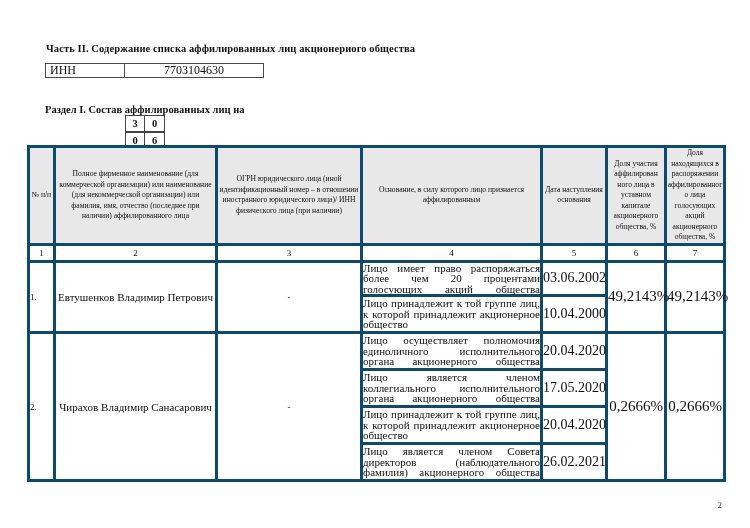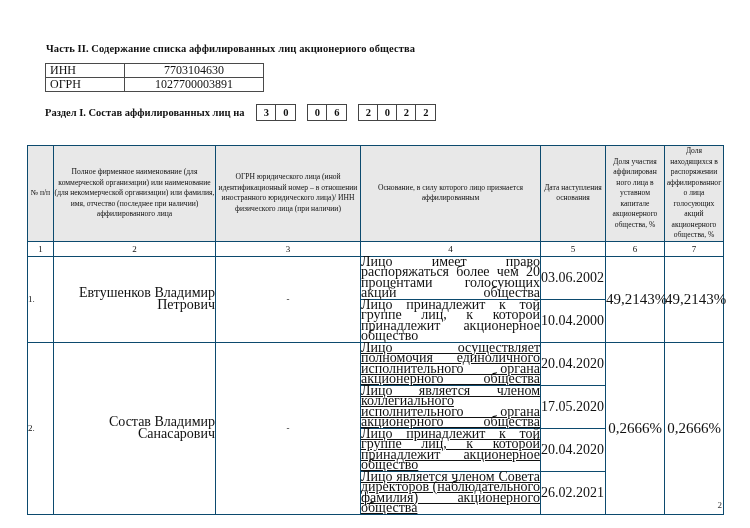--- a/index.html
+++ b/index.html
@@ -61,20 +61,21 @@
   
   .razdel-line {
     position: absolute;
     left: 45px;
     top: 104px;
     font-size: 10.5px;
     font-weight: bold;
     white-space: nowrap;
     display: flex;
     align-items: center;
+    flex-direction: column;
   }
   .razdel-label { margin-right: 12px; }
   .date-group {
     display: flex;
     margin-right: 11px;
     border: 1px solid #444;
   }
   .date-group:last-child { margin-right: 0; }
   .date-cell {
     width: 19px;
@@ -91,21 +92,21 @@
   
   table.main {
     position: absolute;
     left: 27px;
     top: 145px;
     width: 696px;
     border-collapse: collapse;
     table-layout: fixed;
   }
   table.main td, table.main th {
-    border: 1px solid #0c4a6e;
+    border: 3px solid #0c4a6e;
     padding: 0;
     vertical-align: middle;
     font-weight: normal;
   }
   .hdr {
     background: #e8e8e8;
     font-size: 7.6px;
     text-align: center;
     line-height: 10.5px;
     padding: 3px 3px;
@@ -129,56 +130,56 @@
   .c-share { width: 59px; }
   .c-vote  { width: 59px; }
 
   td.idx {
     text-align: left;
     font-size: 9px;
     padding-left: 5px;
     vertical-align: middle;
   }
   td.name {
-    text-align: right;
-    font-size: 14px;
+    text-align: center;
+    font-size: 11px;
     font-weight: bold;
     padding: 0 6px 0 14px;
     vertical-align: middle;
     line-height: 12px;
     margin-left: 48px;
   }
   td.ogrn {
     text-align: center;
     font-size: 9px;
     vertical-align: middle;
   }
   td.osn {
     text-align: justify;
     text-align-last: justify;
-    font-size: 14px;
+    font-size: 11px;
     line-height: 10.5px;
     padding: 3px 5px 3px 5px;
     vertical-align: middle;
   }
   td.dt {
     text-align: left;
     font-size: 14px;
     vertical-align: middle;
     margin-top: 32px;
   }
   td.pct {
     text-align: center;
     font-size: 15px;
     vertical-align: middle;
   }
 
   .r1-osn { height: 24px; }
   .r1b-osn { height: 34px; }
-  .r2-osn { height: 34px; text-decoration: underline; }
+  .r2-osn { height: 34px; }
 
   
   .page-num {
     position: absolute;
     right: 28px;
     top: 500px;
     font-size: 9px;
     color: #333;
   }
 </style>
@@ -187,24 +188,20 @@
 
 <div class="page">
 
   <div class="doc-title">Часть II. Содержание списка аффилированных лиц акционериого общества</div>
 
   <table class="ids-table">
     <tbody>
       <tr>
         <td class="ids-label">ИНН</td>
         <td class="ids-value">7703104630</td>
-      </tr>
-      <tr>
-        <td class="ids-label">ОГРН</td>
-        <td class="ids-value">1027700003891</td>
       </tr>
     </tbody>
   </table>
 
   <div class="razdel-line">
     <span class="razdel-label">Раздел I. Состав аффилированных лиц на</span>
     <span class="date-group">
       <span class="date-cell">3</span>
       <span class="date-cell">0</span>
     </span>
@@ -265,21 +262,21 @@
         <td class="pct" rowspan="2">49,2143%</td>
         <td class="pct" rowspan="2">49,2143%</td>
       </tr>
       <tr>
         <td class="osn r1b-osn">Лицо принадлежит к той группе лиц, к которой принадлежит акционерное общество</td>
         <td class="dt">10.04.2000</td>
       </tr>
 
       <tr>
         <td class="idx" rowspan="4">2.</td>
-        <td class="name" rowspan="4">Состав Владимир Санасарович</td>
+        <td class="name" rowspan="4">Чирахов Владимир Санасарович</td>
         <td class="ogrn" rowspan="4">-</td>
         <td class="osn r2-osn">Лицо осуществляет полномочия единоличного исполнительного органа акционерного общества</td>
         <td class="dt">20.04.2020</td>
         <td class="pct" rowspan="4">0,2666%</td>
         <td class="pct" rowspan="4">0,2666%</td>
       </tr>
       <tr>
         <td class="osn r2-osn">Лицо является членом коллегиального исполнительного органа акционерного общества</td>
         <td class="dt">17.05.2020</td>
       </tr>

